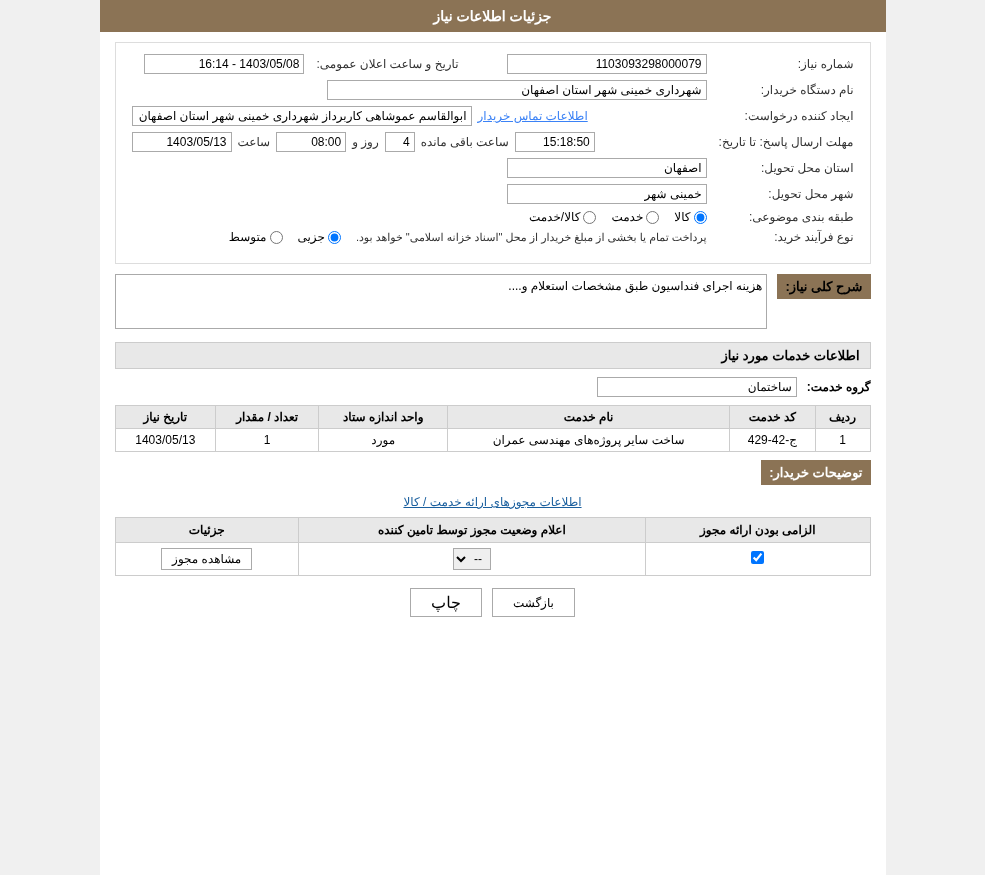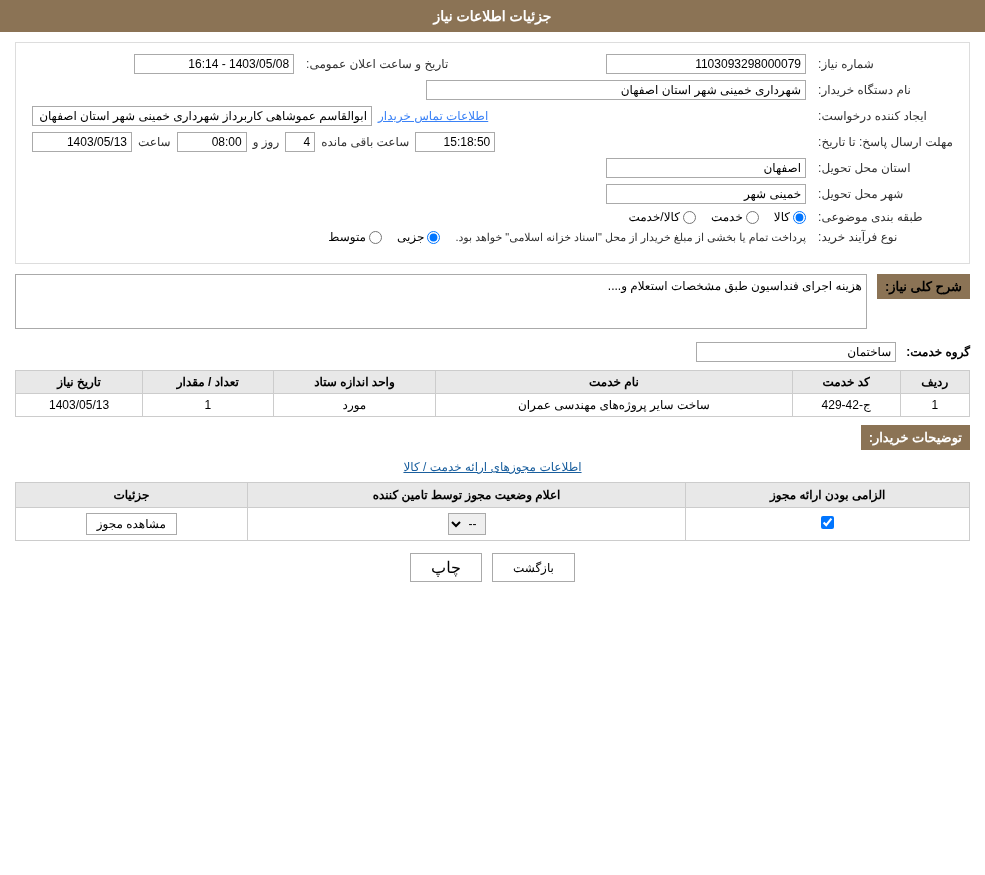--- a/index.html
+++ b/index.html
@@ -3,21 +3,21 @@
   <meta charset="utf-8">
   <style>
     * { box-sizing: border-box; margin: 0; padding: 0; }
     body {
       font-family: Tahoma, Arial, sans-serif;
       font-size: 12px;
       background: #f0f0f0;
       direction: rtl;
     }
     .page-wrapper {
-      width: 985px;
+      width: 786px;
       min-height: 875px;
       background: #fff;
       margin: 0 auto;
     }
     .header-bar {
       background: #8B7355;
       color: #fff;
       text-align: center;
       padding: 8px 10px;
       font-size: 14px;
@@ -37,21 +37,21 @@
     .info-table {
       width: 100%;
       border-collapse: collapse;
       margin-bottom: 8px;
     }
     .info-table td {
       padding: 3px 6px;
       vertical-align: middle;
     }
     .label-cell {
-      text-align: left;
+      text-align: right;
       white-space: nowrap;
       color: #333;
       font-weight: normal;
       width: 120px;
     }
     .value-cell input[type="text"] {
       border: 1px solid #aaa;
       padding: 2px 4px;
       font-family: Tahoma, Arial, sans-serif;
       font-size: 12px;
@@ -316,20 +316,21 @@
         </table>
     </div>
 
     <div style="display:flex; align-items:flex-start; gap:10px; margin-bottom:10px;">
       <div style="background:#8B7355; color:#000000; padding:5px 8px; font-weight:bold; font-size:13px; white-space:nowrap; min-width:90px; text-align:center;">شرح کلی نیاز:</div>
       <div style="flex:1;">
         <textarea class="textarea-field" readonly="" style="">هزینه اجرای فنداسیون طبق مشخصات استعلام و....</textarea>
       </div>
     </div>
 
+    <div class="section-header">اطلاعات خدمات مورد نیاز</div>
 
     <div style="display:flex; align-items:center; gap:10px; margin-bottom:8px; direction:rtl;">
       <span style="font-weight:bold;">گروه خدمت:</span>
       <input type="text" style="width: 200px; border: 1px solid rgb(170, 170, 170); padding: 2px 4px; font-family: Tahoma, Arial, sans-serif; font-size: 12px;" readonly="" value="ساختمان">
     </div>
 
     <table class="data-table">
       <thead>
         <tr>
           <th>ردیف</th>

